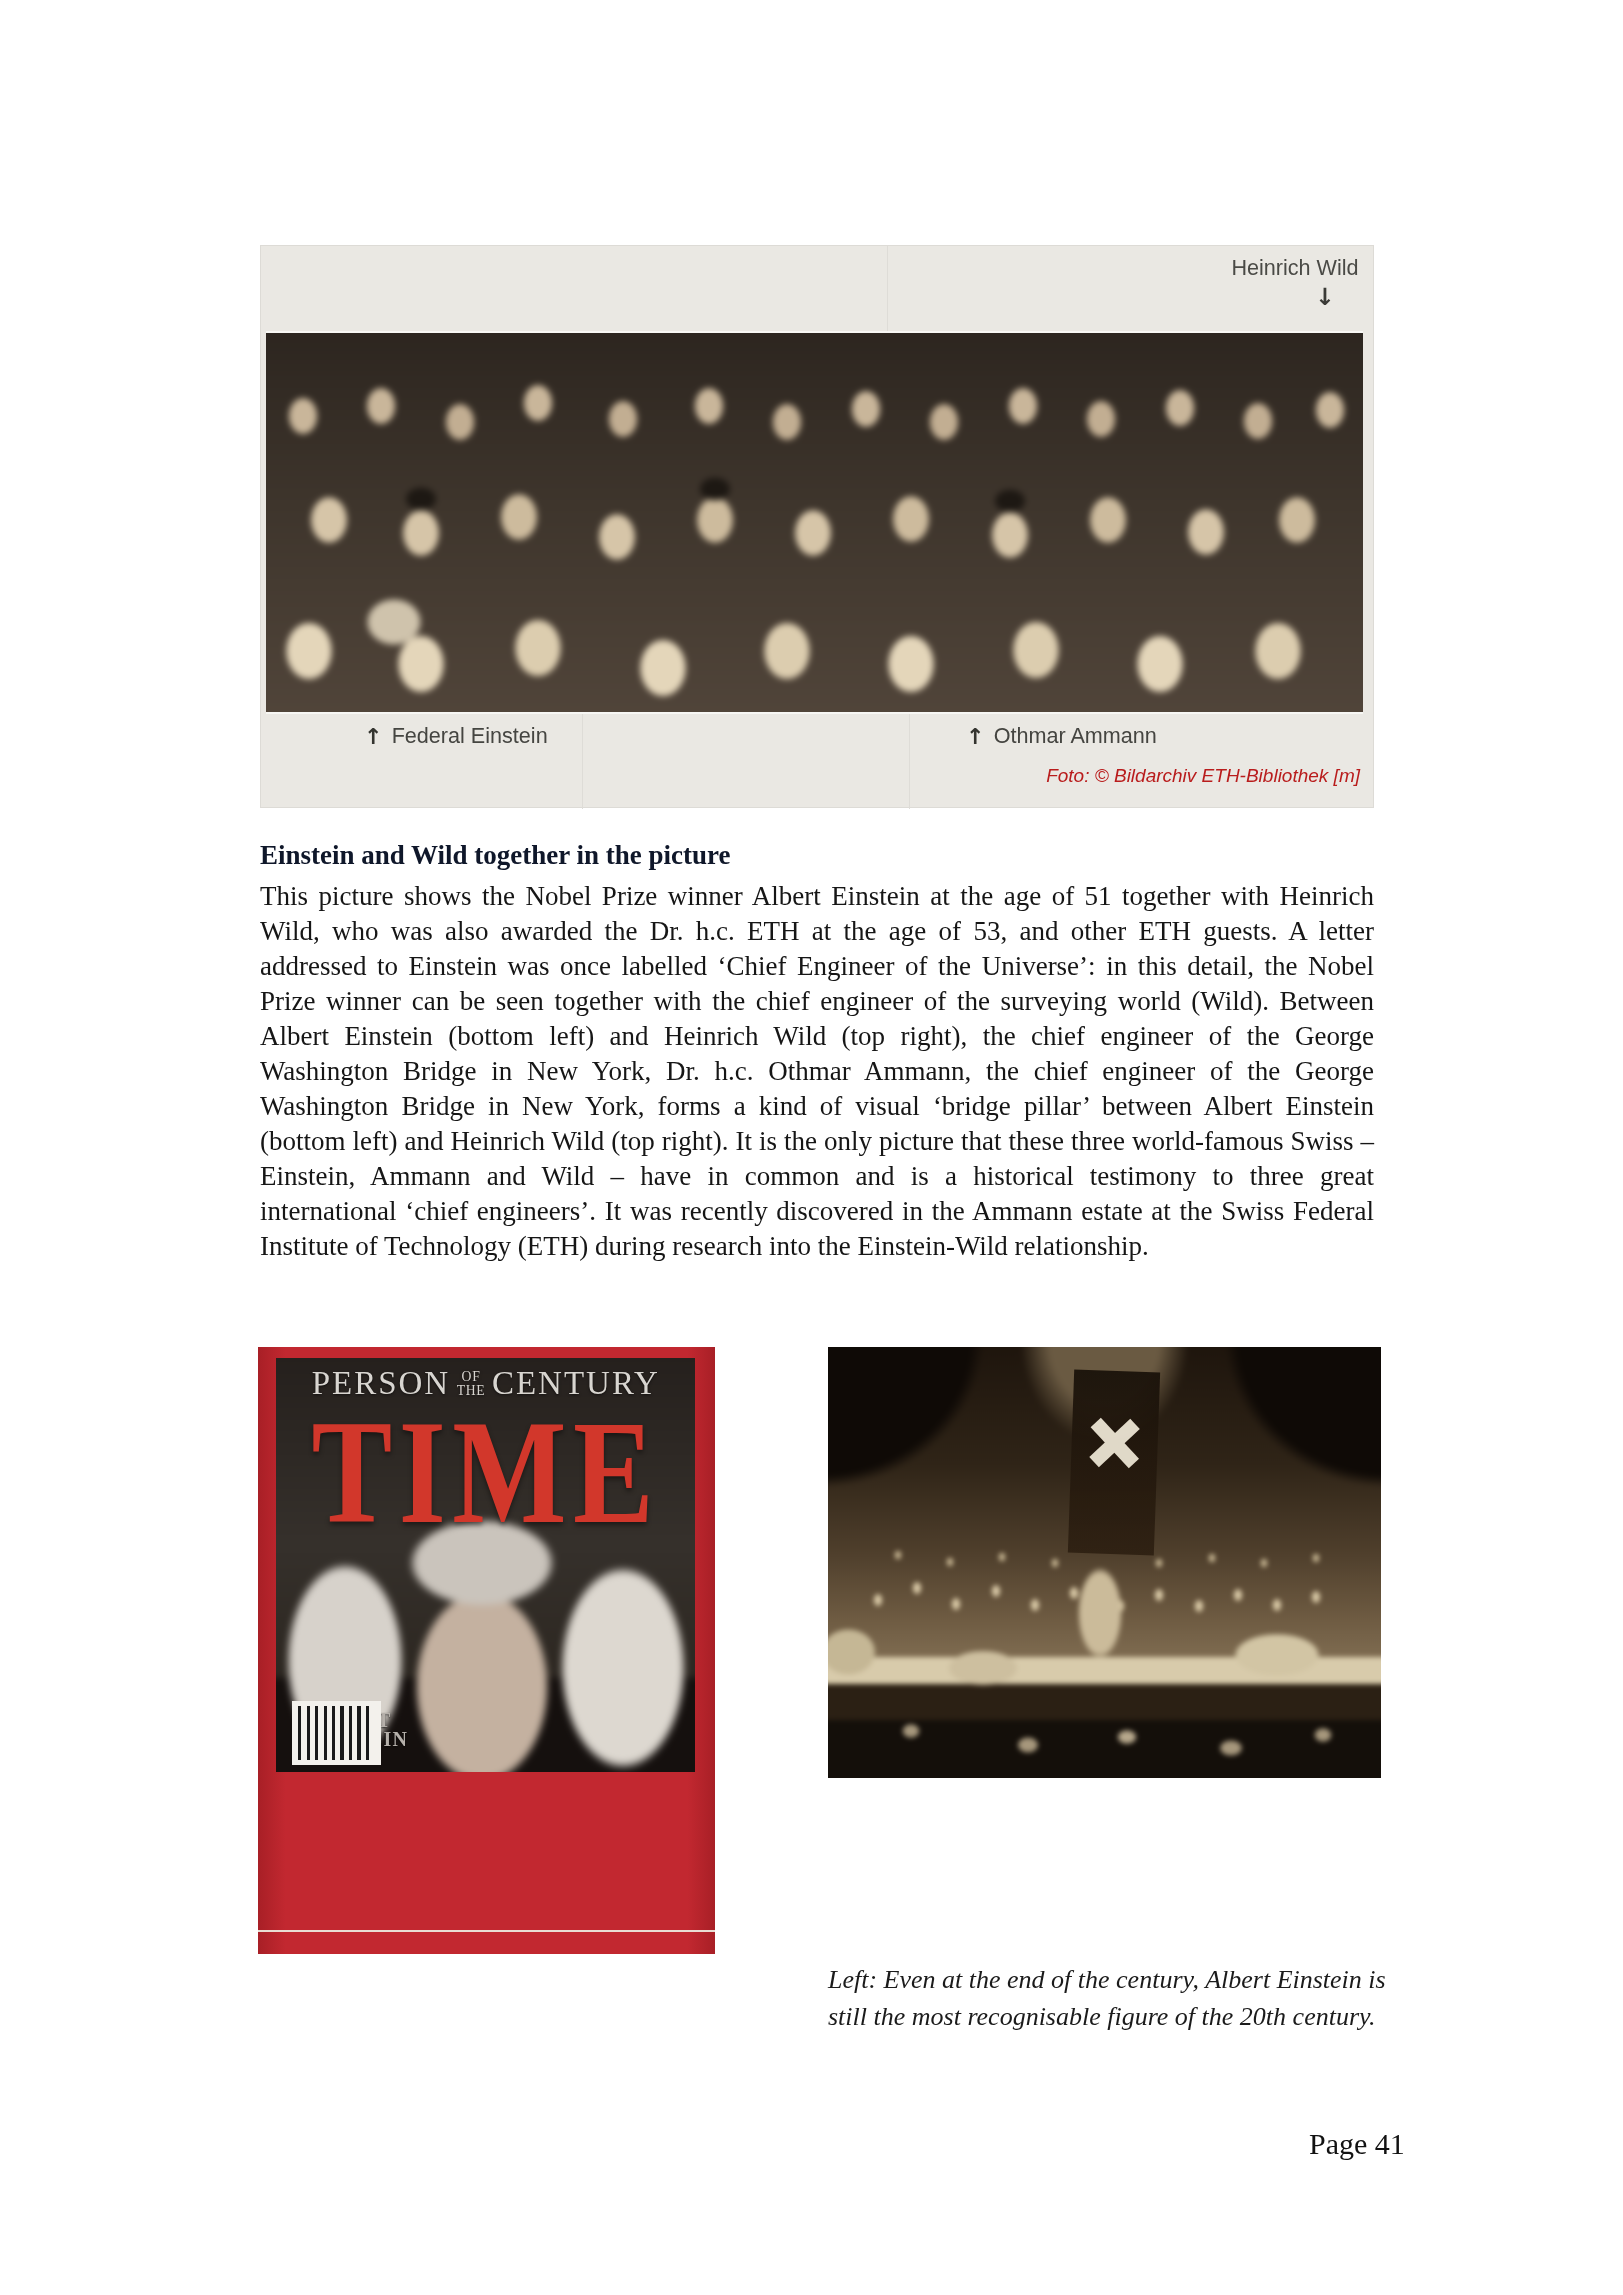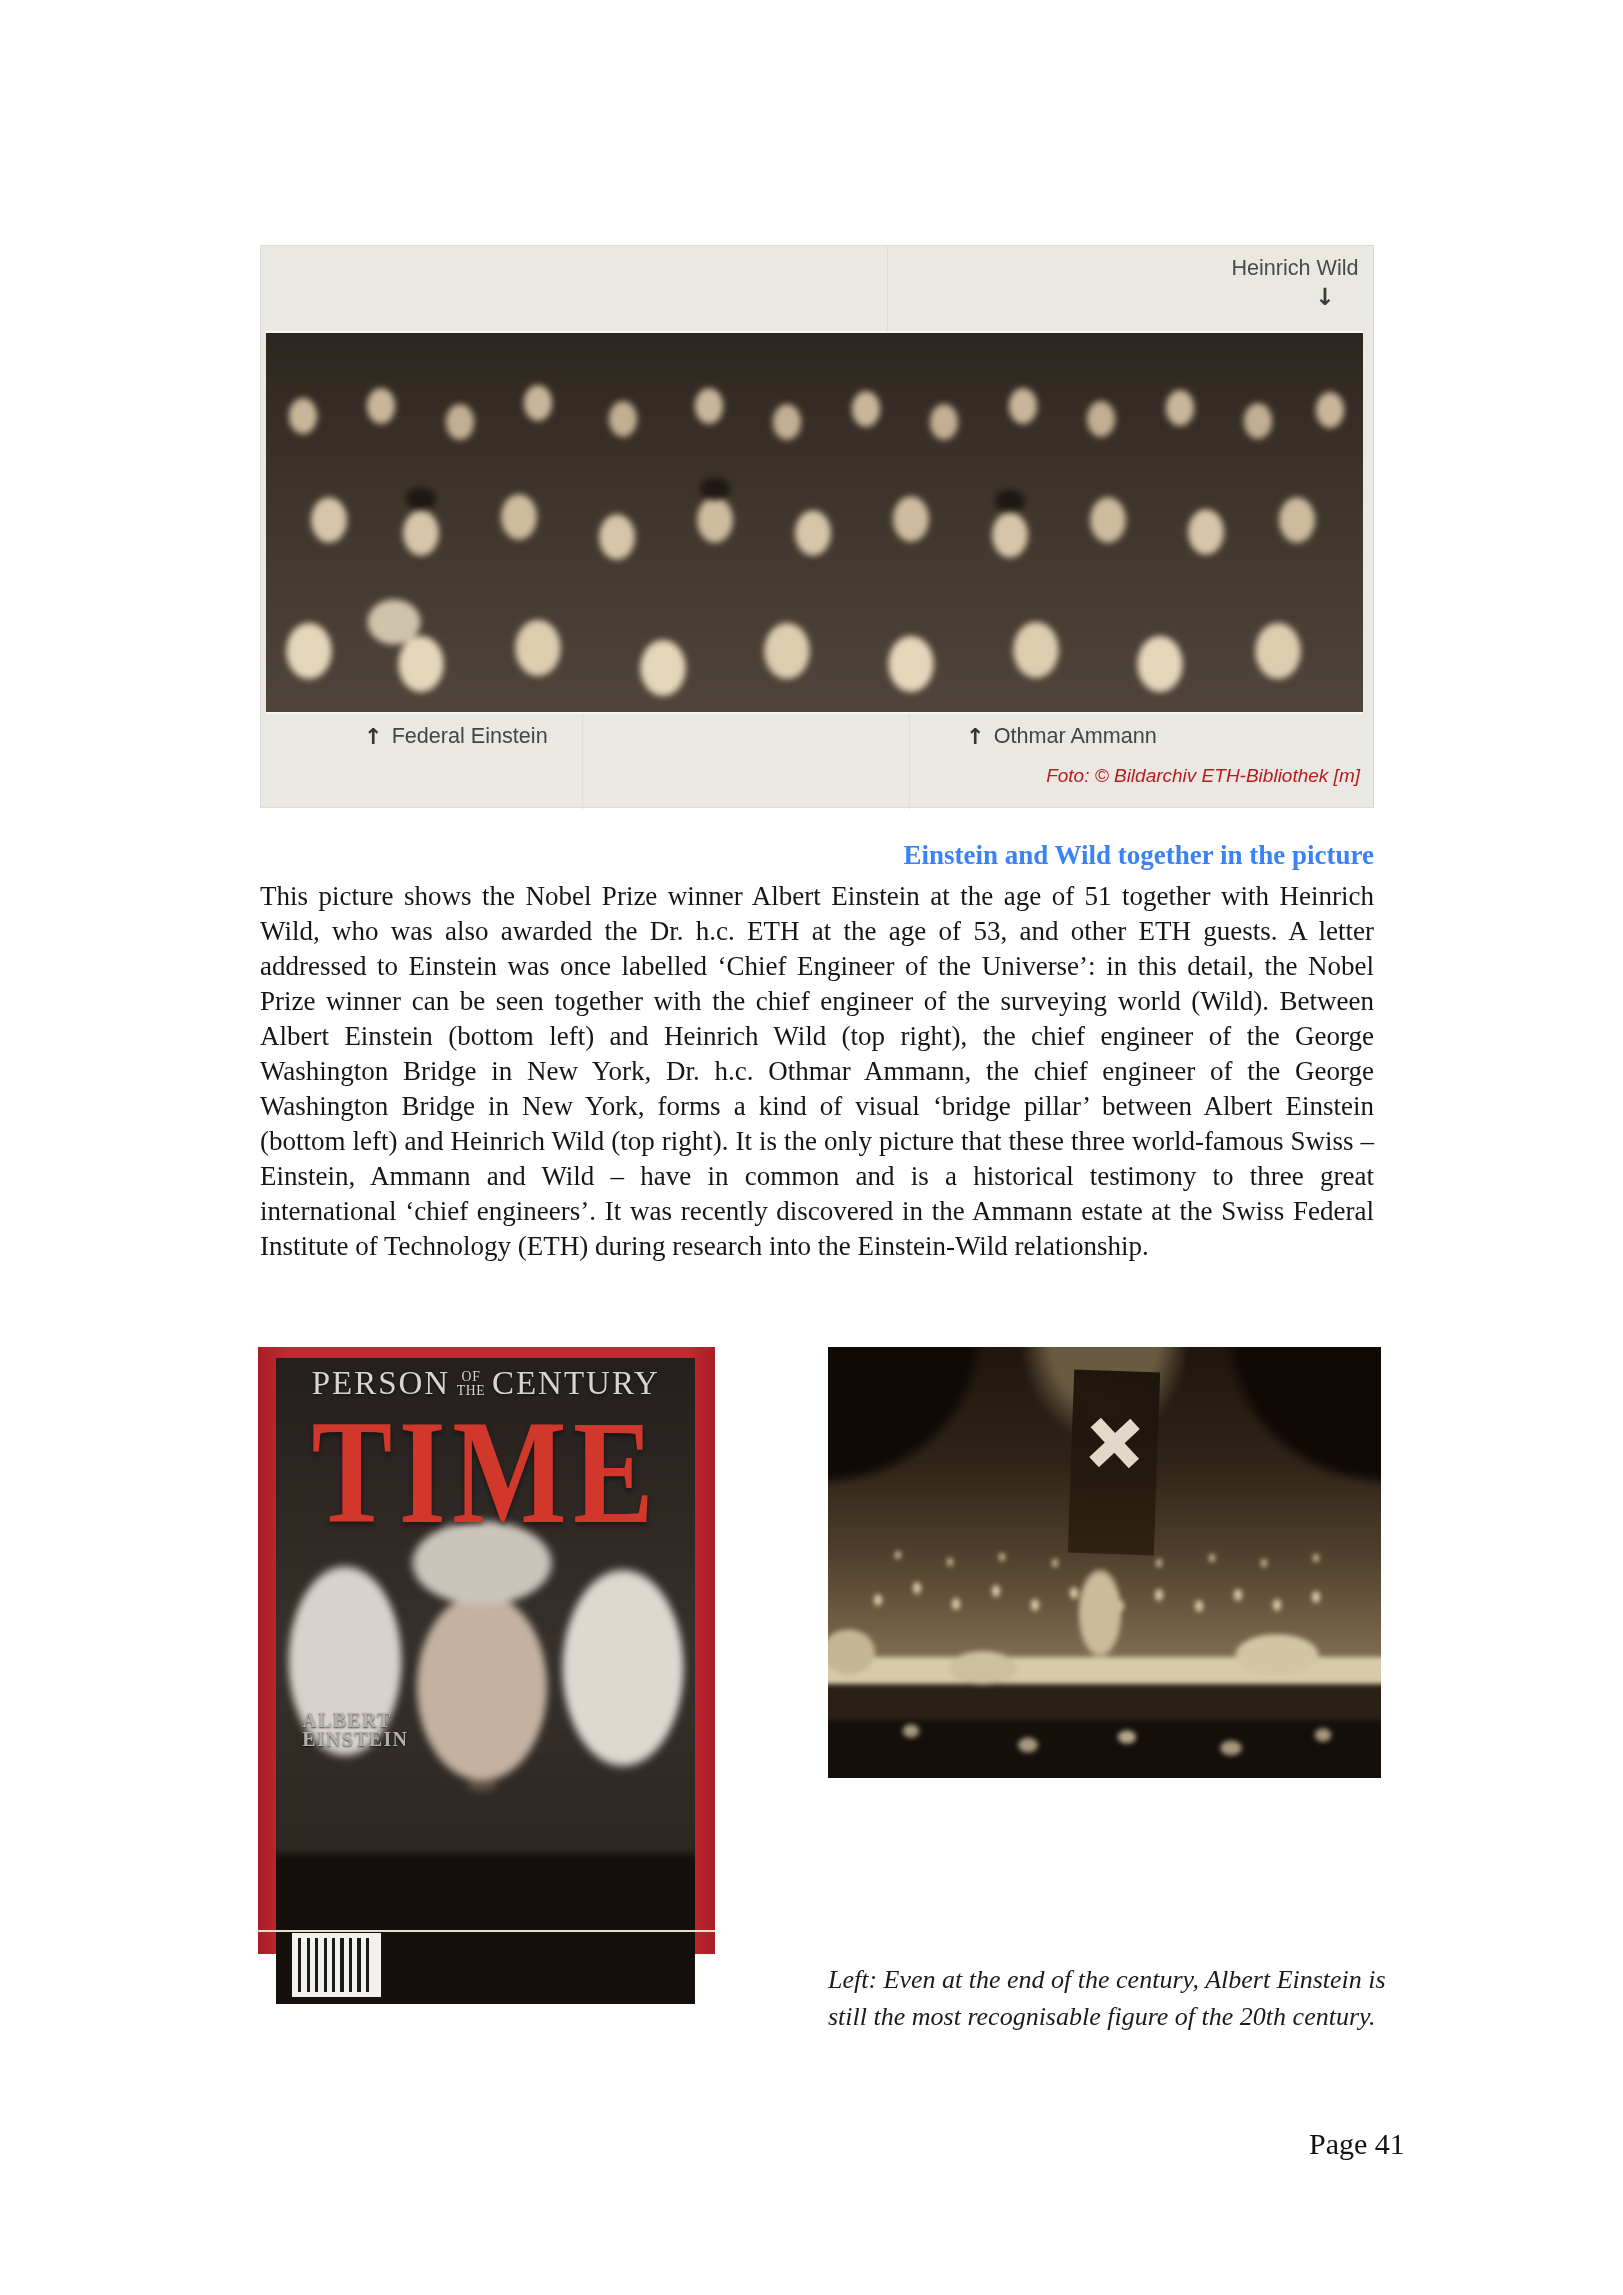--- a/index.html
+++ b/index.html
@@ -74,28 +74,28 @@
   .fig-label { position:absolute; top:9.2px; display:flex; align-items:center; gap:9.2px;
     font-family:"Liberation Sans",sans-serif; font-size:21.6px; color:#454541; }
   .fig-label .up { font-family:"DejaVu Sans",sans-serif; font-weight:bold; font-size:22px; color:#34342f; }
   .lbl-einstein { left:103px; }
   .lbl-ammann  { left:705px; }
   .foto-credit { position:absolute; right:13px; top:51px; font-family:"Liberation Sans",sans-serif;
     font-style:italic; font-size:19px; color:#b91c1c; }
 
   
   .article-heading { position:absolute; left:260px; top:840px; width:1114px;
-    font-size:27px; font-weight:bold; color:#3b82f6;text-align:right; }
+    font-size:27px; font-weight:bold; color:#0f172a; }
   .article-body { position:absolute; left:260px; top:879px; width:1114px;
     font-size:27px; line-height:35px; text-align:justify; color:#161616; }
 
   
   .time-cover { position:absolute; left:258px; top:1347px; width:457px; height:607px;
     background:linear-gradient(90deg,#a81f26 0%,#c22830 6%,#c22830 94%,#a81f26 100%); }
-  .time-photo { position:absolute; left:18.3px; top:10.5px; width:419px; height:646px;
+  .time-photo { position:absolute; left:18.3px; top:10.5px; width:419px; height:414px;
     background:#201b18; overflow:hidden; }
   .time-face {
     position:absolute; left:-10.5px; top:-10.5px; right:-10.5px; bottom:-10.5px; filter:blur(3.9px);
     background-image:
       radial-gradient(ellipse 131px 79px at 216px 216px, #cac4bc 0 50%, rgba(0,0,0,0) 56%),
       radial-gradient(ellipse 98px 164px at 79px 314px, #d7d2cb 0 55%, rgba(0,0,0,0) 60%),
       radial-gradient(ellipse 105px 170px at 357px 321px, #ddd8d0 0 55%, rgba(0,0,0,0) 60%),
       radial-gradient(ellipse 105px 151px at 216px 340px, #c4b1a0 0 60%, rgba(0,0,0,0) 64%),
       radial-gradient(ellipse 79px 26px at 216px 306px, #8d7a6b 0 55%, rgba(0,0,0,0) 60%),
       radial-gradient(ellipse 17px 10.5px at 178px 340px, #3f332b 0 60%, rgba(0,0,0,0) 66%),

